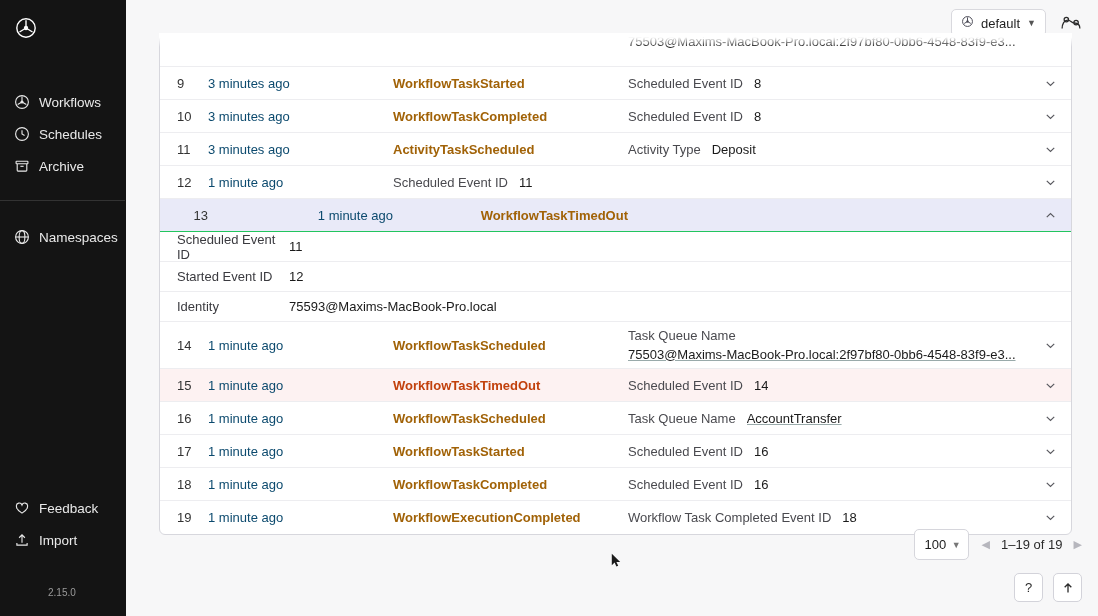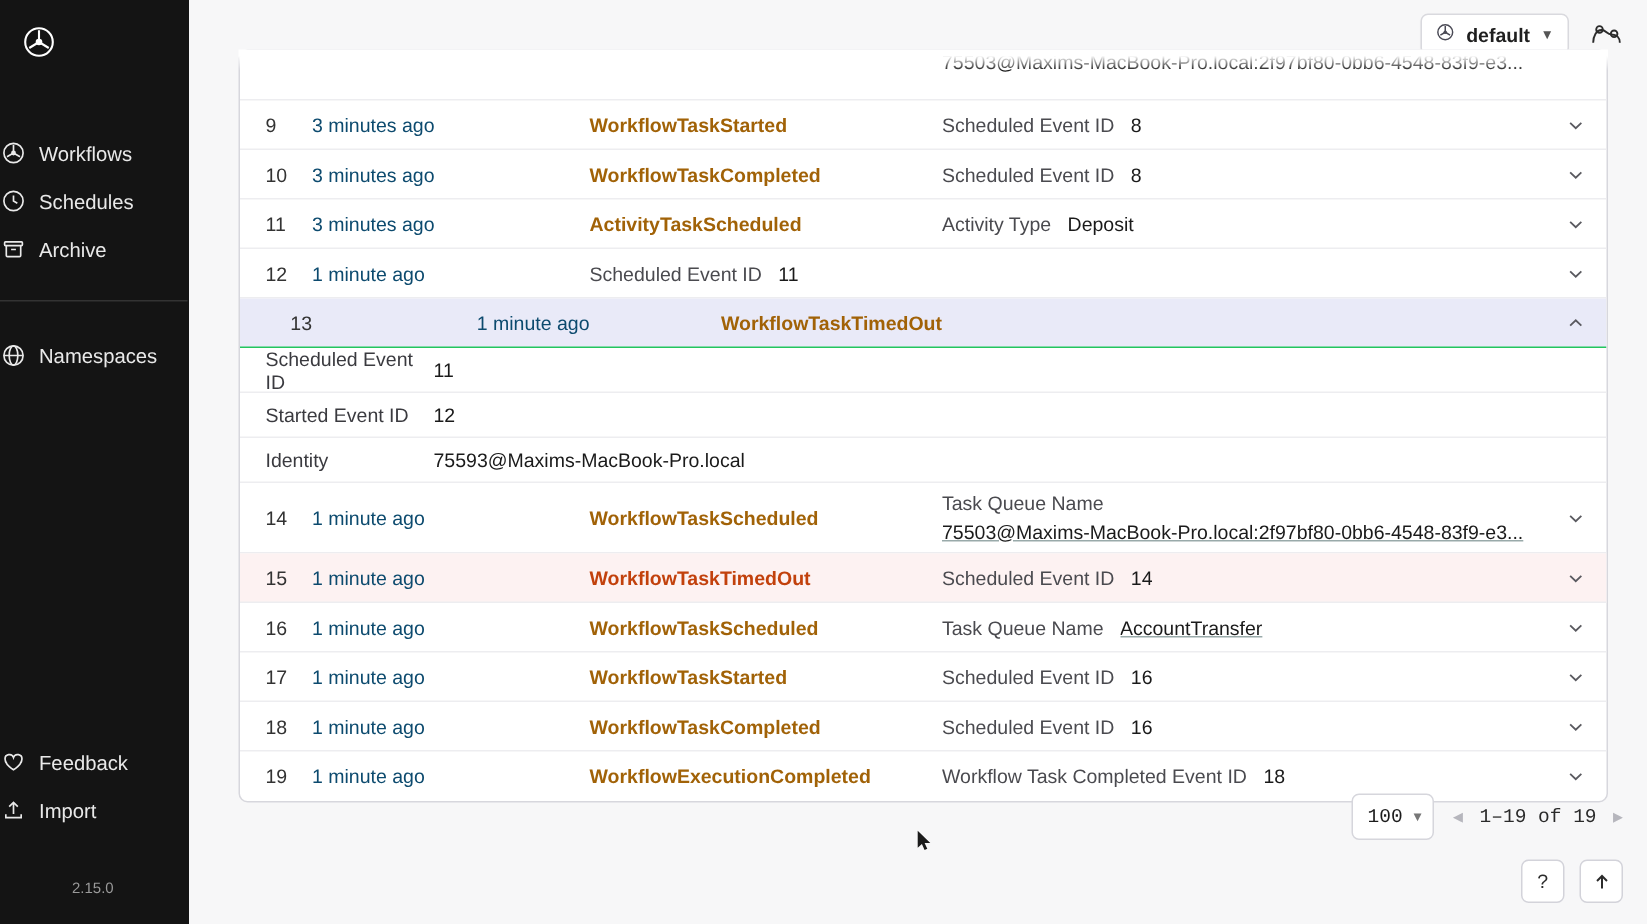--- a/index.html
+++ b/index.html
@@ -30,20 +30,21 @@
     height: 52px;
   }
   .logo svg { display: block; }
 
   .nav-group { margin-top: 34px; }
   .nav-item {
     display: flex;
     align-items: center;
     gap: 9px;
     height: 32px;
+    padding-left: 13px;
     font-size: 13.5px;
     color: #e9e9e9;
     cursor: pointer;
   }
   .nav-item .ico {
     width: 17px; height: 17px;
     display: inline-flex;
     align-items: center; justify-content: center;
     flex: 0 0 17px;
   }
@@ -74,21 +75,20 @@
 
   
   .topbar {
     position: absolute;
     top: 0; right: 0;
     height: 46px;
     display: flex;
     align-items: center;
     gap: 14px;
     padding-right: 16px;
-    font-weight: bold;
   }
   .ns-select {
     display: flex;
     align-items: center;
     gap: 7px;
     height: 28px;
     padding: 0 9px;
     background: #ffffff;
     border: 1px solid #d9d9de;
     border-radius: 5px;
@@ -188,21 +188,20 @@
   .detail-row .dv { color: #1a1a1a; }
 
   
   .footer {
     position: absolute;
     right: 16px;
     top: 529px;
     display: flex;
     align-items: center;
     gap: 13px;
-    font-family: Liberation Mono, monospace;
   }
   .page-size {
     position: relative;
     width: 55px; height: 31px;
     border: 1px solid #d6d6dc;
     border-radius: 5px;
     background: #ffffff;
     display: flex;
     align-items: center;
     padding-left: 10px;

